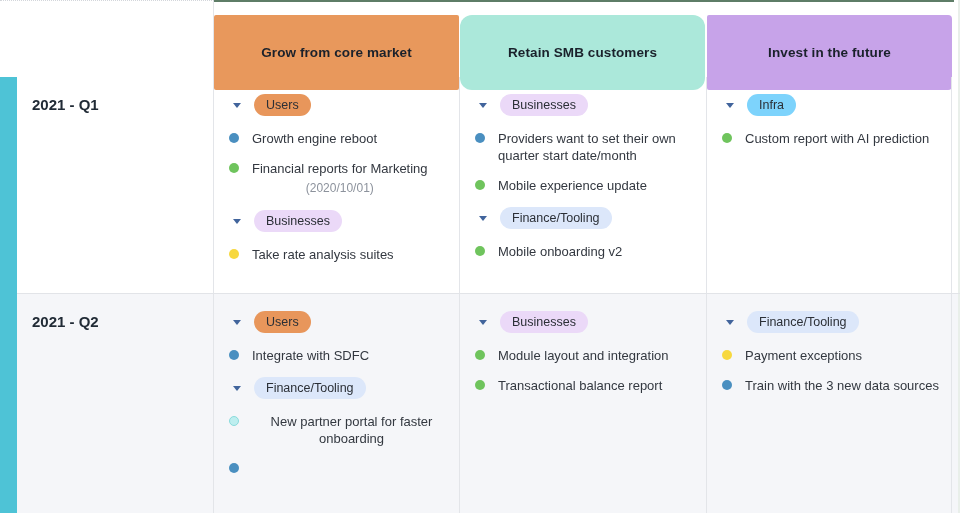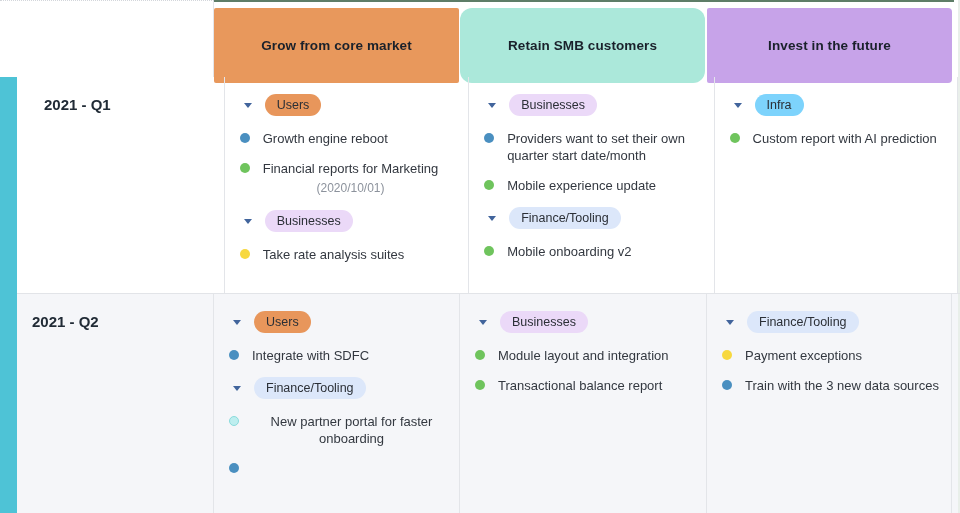--- a/index.html
+++ b/index.html
@@ -7,32 +7,32 @@
   body { font-family:"Liberation Sans", sans-serif; }
 
   .root { position:relative; width:960px; height:513px; background:#ffffff; overflow:hidden; }
 
   
   .topline { position:absolute; left:214px; top:0; width:740px; height:2px; background:#5E7D67; z-index:5; }
   .corner-topline { position:absolute; left:0; top:0; width:214px; height:1px; border-top:1px dotted #D3D6DB; z-index:5; }
 
   .header { display:flex; height:77px; width:960px; }
   .corner { width:214px; height:77px; background:#ffffff; border-right:1px solid #E3E5E9; }
-  .hcell { height:75px; margin-top:8px; display:flex; align-items:center; justify-content:center;
+  .hcell { height:75px; margin-top:15px; display:flex; align-items:center; justify-content:center;
            border-radius:0 0 2px 2px; }
   .hcell.c0 { width:245px; margin-right:1px; border-radius:2px; }
   .hcell.c1 { width:245px; margin-right:2px; border-radius:12px; }
   .hcell.c2 { width:245px; border-radius:2px 4px 4px 2px; }
   .hlabel { font-size:13.5px; font-weight:bold; color:#1A212B; letter-spacing:.1px; }
   .sliver { flex:1; background:#ffffff; border-right:2px solid #E9EFEA; }
 
   .leftbar { position:absolute; left:0; top:77px; width:17px; height:436px; background:#4EC3D6; z-index:4; }
 
   .row { display:flex; width:960px; }
-  .row.r0 { height:216px; background:#ffffff;padding-left:12px; }
+  .row.r0 { height:216px; background:#ffffff; }
   .row.r1 { height:220px; background:#F5F6F9; border-top:1px solid #E2E4E8; }
 
   .rlabel { width:214px; padding:19px 0 0 32px; font-size:15px; font-weight:bold; color:#212B36;
             border-right:1px solid #E3E5E9; }
   .cell { padding:17px 8px 0 14px; border-right:1px solid #E3E5E9; }
   .cell.c0 { width:246px;text-align:center; }
   .cell.c1 { width:247px; }
   .cell.c2 { width:245px; }
   .cell-sliver { flex:1; border-right:2px solid #E9EFEA; }
 

